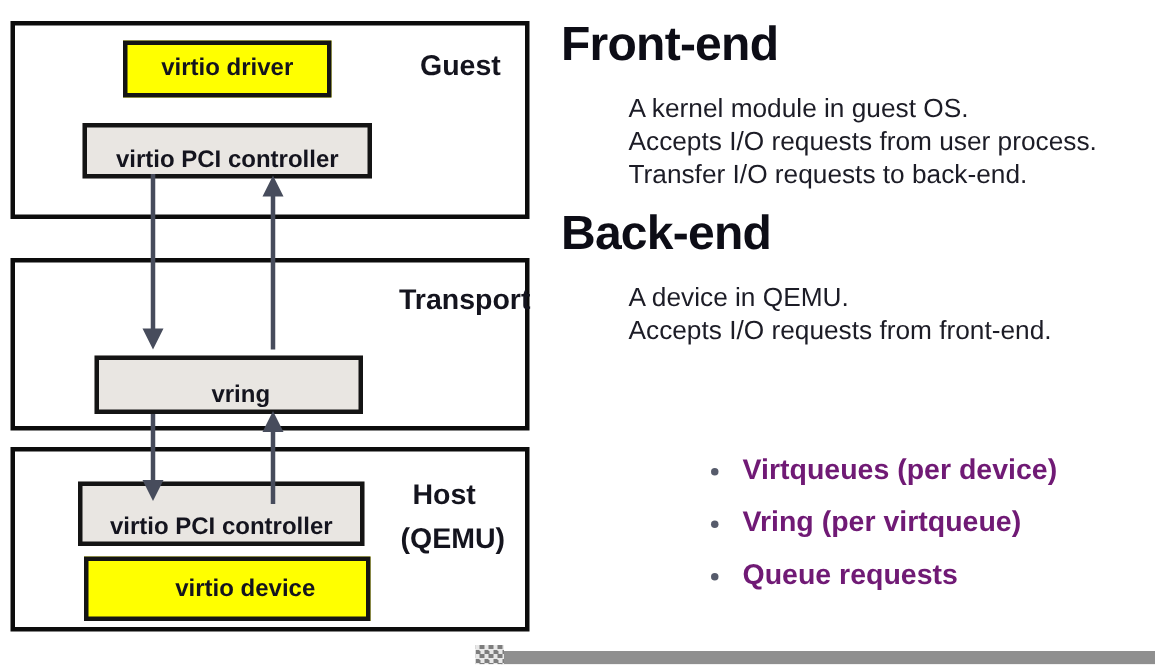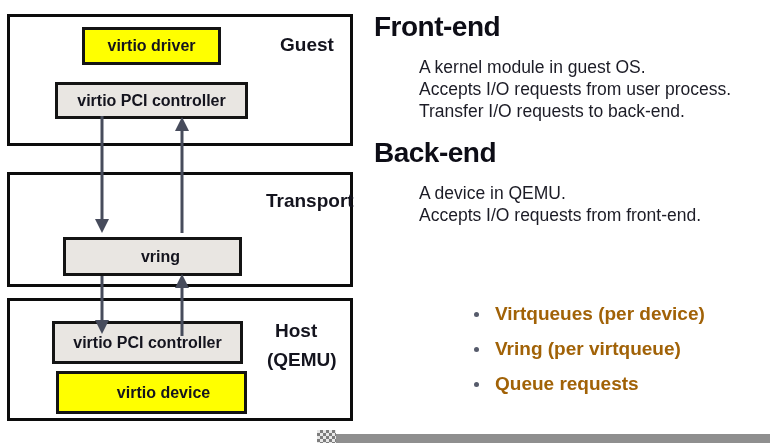--- a/index.html
+++ b/index.html
@@ -23,49 +23,49 @@
     position:absolute; font-weight:bold; font-size:19px; color:#14141e;
     white-space:nowrap;
   }
 
   .node {
     position:absolute; display:flex; align-items:center; justify-content:center;
     border:3px solid #141414; font-weight:bold; font-size:16px; color:#14141e;
     white-space:nowrap;
   }
   .node.yellow { background:#ffff00; }
-  .node.gray   { background:#e9e6e2; }
+  .node.gray   { background:#e9e6e2;align-items:flex-end; }
 
   #virtio-driver        { left:72px; top:10px;  width:139px; height:38px; }
   #guest-pci            { left:45px; top:65px;  width:193px; height:37px; }
   #vring                { left:53px; top:62px;  width:179px; height:39px;padding-left:16px; }
   #host-pci             { left:42px; top:20px;  width:191px; height:43px; }
   #virtio-device        { left:46px; top:70px;  width:191px; height:43px;padding-left:24px; }
 
   #guest-label     { left:270px; top:17px; }
   #transport-label { left:256px; top:15px; }
   #host-label      { left:265px; top:19px; }
   #host-label2     { left:257px; top:48px; }
 
   #arrow-layer { position:absolute; left:0; top:0; width:770px; height:443px; pointer-events:none; }
 
   
   .section { position:absolute; left:374px; }
   #section-frontend { top:11px; }
   #section-backend  { top:137px; }
-  .section-title { font-size:28px; font-weight:bold; color:#0d0d16; letter-spacing:-0.5px; }
+  .section-title { font-size:32px; font-weight:bold; color:#0d0d16; letter-spacing:-0.5px; }
   .section-lines { margin-left:45px; margin-top:13px; font-size:17.5px; line-height:22px; color:#1c1c26; }
 
   #bullet-list { position:absolute; left:472px; top:303px; list-style:none; }
   #bullet-list li { display:flex; align-items:flex-start; margin-bottom:13px; }
   .bullet-dot {
     width:5px; height:5px; border-radius:50%; background:#565b6b;
     margin:9px 16px 0 2px; flex:none;
   }
-  .bullet-text { font-size:19px; font-weight:bold; color:#a16207; white-space:nowrap; }
+  .bullet-text { font-size:19px; font-weight:bold; color:#701a75; white-space:nowrap; }
 
   
   #bottom-bar {
     position:absolute; left:334px; top:434px; width:436px; height:9px;
     background:#8f8f8f;
   }
   #bottom-bar-handle {
     position:absolute; left:317px; top:430px; width:19px; height:13px;
     background:repeating-conic-gradient(#7d7d7d 0% 25%, #e8e8e8 0% 50%);
     background-size:6px 6px;

